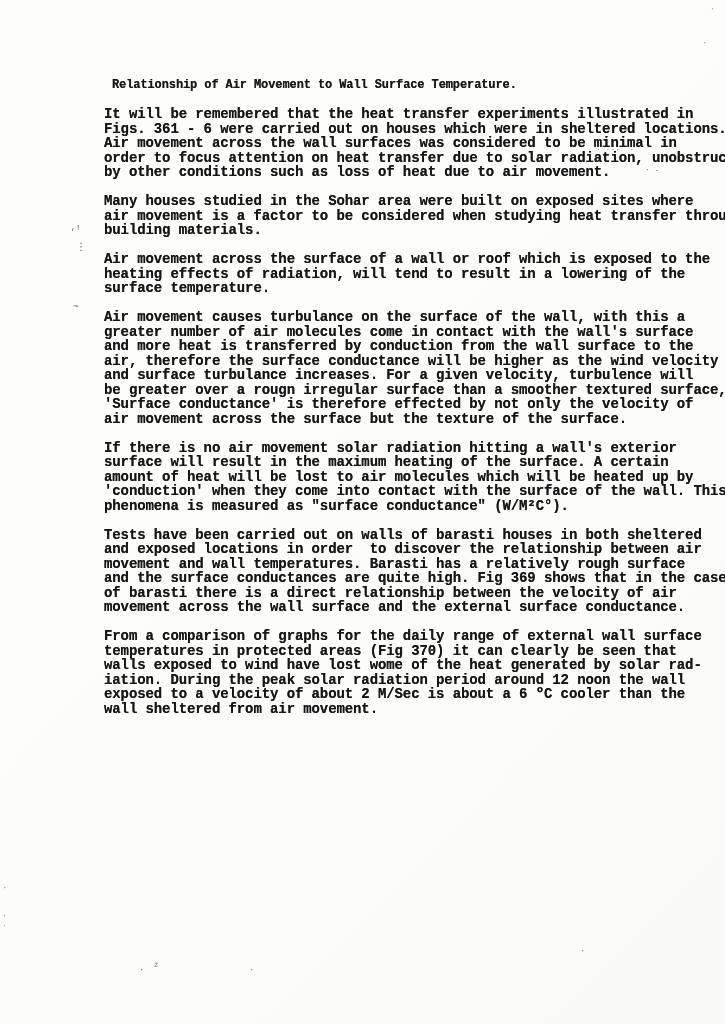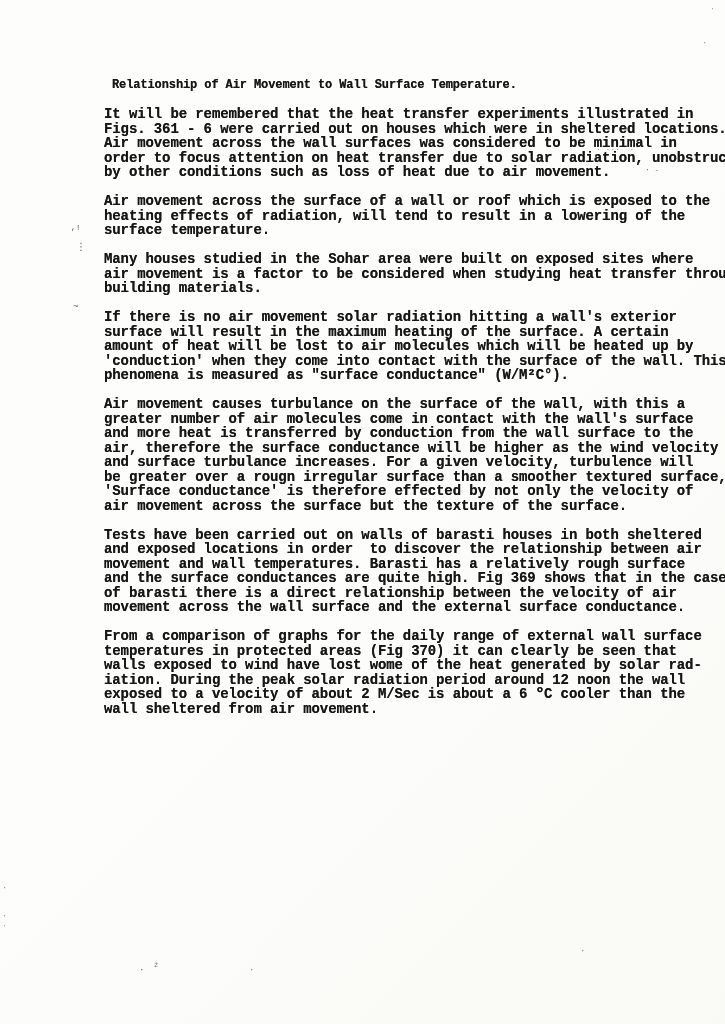--- a/index.html
+++ b/index.html
@@ -56,42 +56,42 @@
 <div class="sheet">
   <div class="textblock">
     <h1 class="doc-title">Relationship of Air Movement to Wall Surface Temperature.</h1>
 
     <p class="para">It will be remembered that the heat transfer experiments illustrated in
 Figs. 361 - 6 were carried out on houses which were in sheltered locations.
 Air movement across the wall surfaces was considered to be minimal in
 order to focus attention on heat transfer due to solar radiation, unobstructed
 by other conditions such as loss of heat due to air movement.</p>
 
-    <p class="para">Air movement across the surface of a wall or roof which is exposed to the
-heating effects of radiation, will tend to result in a lowering of the
-surface temperature.</p>
-
     <p class="para">Many houses studied in the Sohar area were built on exposed sites where
 air movement is a factor to be considered when studying heat transfer through
 building materials.</p>
 
-    <p class="para">If there is no air movement solar radiation hitting a wall's exterior
-surface will result in the maximum heating of the surface. A certain
-amount of heat will be lost to air molecules which will be heated up by
-'conduction' when they come into contact with the surface of the wall. This
-phenomena is measured as "surface conductance" (W/M²C°).</p>
+    <p class="para">Air movement across the surface of a wall or roof which is exposed to the
+heating effects of radiation, will tend to result in a lowering of the
+surface temperature.</p>
 
     <p class="para">Air movement causes turbulance on the surface of the wall, with this a
 greater number of air molecules come in contact with the wall's surface
 and more heat is transferred by conduction from the wall surface to the
 air, therefore the surface conductance will be higher as the wind velocity
 and surface turbulance increases. For a given velocity, turbulence will
 be greater over a rougn irregular surface than a smoother textured surface,
 'Surface conductance' is therefore effected by not only the velocity of
 air movement across the surface but the texture of the surface.</p>
+
+    <p class="para">If there is no air movement solar radiation hitting a wall's exterior
+surface will result in the maximum heating of the surface. A certain
+amount of heat will be lost to air molecules which will be heated up by
+'conduction' when they come into contact with the surface of the wall. This
+phenomena is measured as "surface conductance" (W/M²C°).</p>
 
 
     <p class="para">Tests have been carried out on walls of barasti houses in both sheltered
 and exposed locations in order  to discover the relationship between air
 movement and wall temperatures. Barasti has a relatively rough surface
 and the surface conductances are quite high. Fig 369 shows that in the case
 of barasti there is a direct relationship between the velocity of air
 movement across the wall surface and the external surface conductance.</p>
 
     <p class="para">From a comparison of graphs for the daily range of external wall surface

